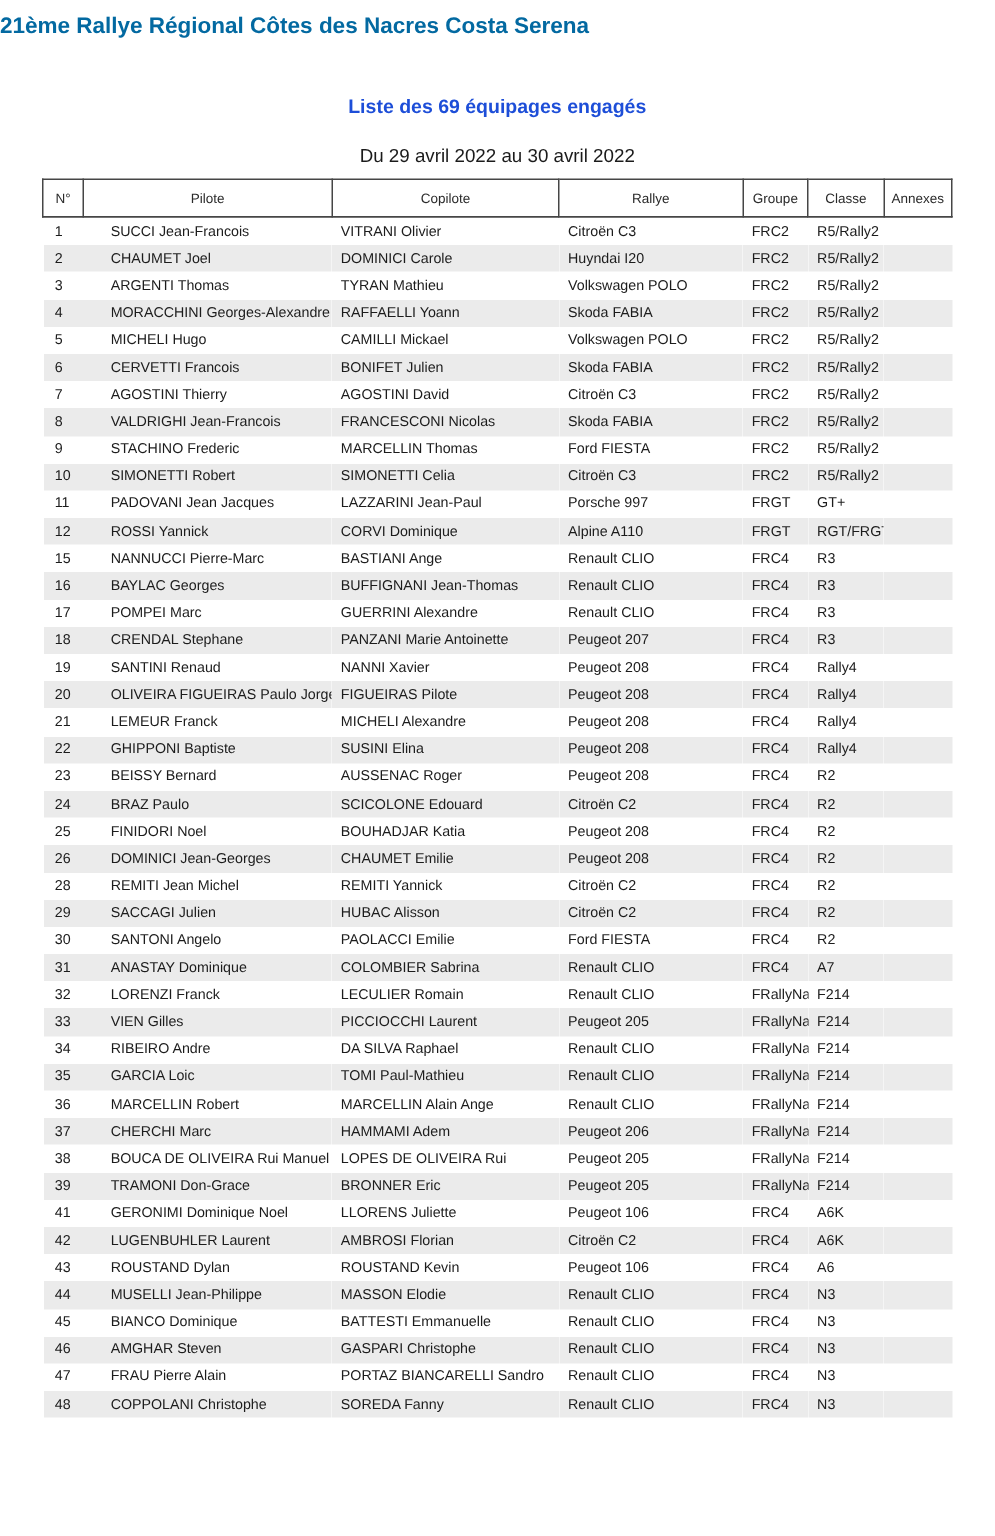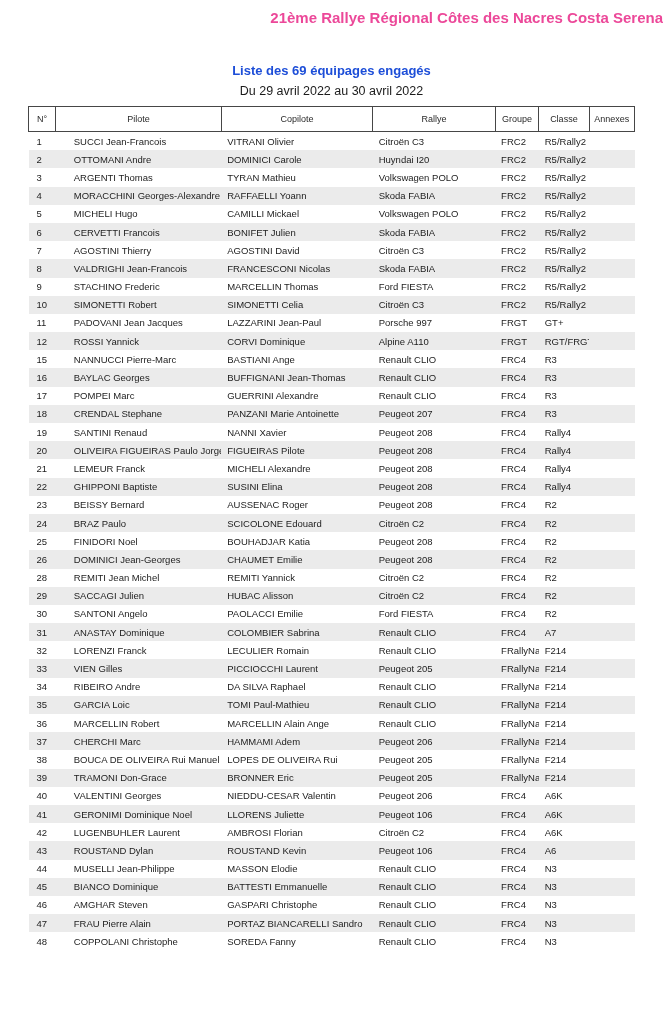--- a/index.html
+++ b/index.html
@@ -11,34 +11,34 @@
   }
   .page {
     position: relative;
     width: 663px;
     height: 1024px;
     background: #ffffff;
     overflow: hidden;
   }
   .doc-title {
     padding-top: 9px;
-    text-align: right;
+    text-align: left;
     font-size: 15px;
     font-weight: bold;
-    color: #ec4899;
+    color: #0369a1;
   }
   .doc-subtitle {
     margin-top: 37px;
     text-align: center;
     font-size: 13px;
     font-weight: bold;
     color: #1d4ed8;
   }
   .doc-date {
-    margin-top: 6px;
+    margin-top: 19px;
     text-align: center;
     font-size: 12.5px;
     color: #1b1b1b;
   }
   table.entries {
     margin: 8px auto 0 auto;
     width: 607px;
     border-collapse: collapse;
     table-layout: fixed;
   }
@@ -106,21 +106,21 @@
           <td>1</td>
           <td>SUCCI Jean-Francois</td>
           <td>VITRANI Olivier</td>
           <td>Citroën C3</td>
           <td>FRC2</td>
           <td>R5/Rally2</td>
           <td></td>
         </tr>
         <tr>
           <td>2</td>
-          <td>OTTOMANI Andre</td>
+          <td>CHAUMET Joel</td>
           <td>DOMINICI Carole</td>
           <td>Huyndai I20</td>
           <td>FRC2</td>
           <td>R5/Rally2</td>
           <td></td>
         </tr>
         <tr>
           <td>3</td>
           <td>ARGENTI Thomas</td>
           <td>TYRAN Mathieu</td>
@@ -420,29 +420,20 @@
         <tr>
           <td>39</td>
           <td>TRAMONI Don-Grace</td>
           <td>BRONNER Eric</td>
           <td>Peugeot 205</td>
           <td>FRallyNat</td>
           <td>F214</td>
           <td></td>
         </tr>
         <tr>
-          <td>40</td>
-          <td>VALENTINI Georges</td>
-          <td>NIEDDU-CESAR Valentin</td>
-          <td>Peugeot 206</td>
-          <td>FRC4</td>
-          <td>A6K</td>
-          <td></td>
-        </tr>
-        <tr>
           <td>41</td>
           <td>GERONIMI Dominique Noel</td>
           <td>LLORENS Juliette</td>
           <td>Peugeot 106</td>
           <td>FRC4</td>
           <td>A6K</td>
           <td></td>
         </tr>
         <tr>
           <td>42</td>

